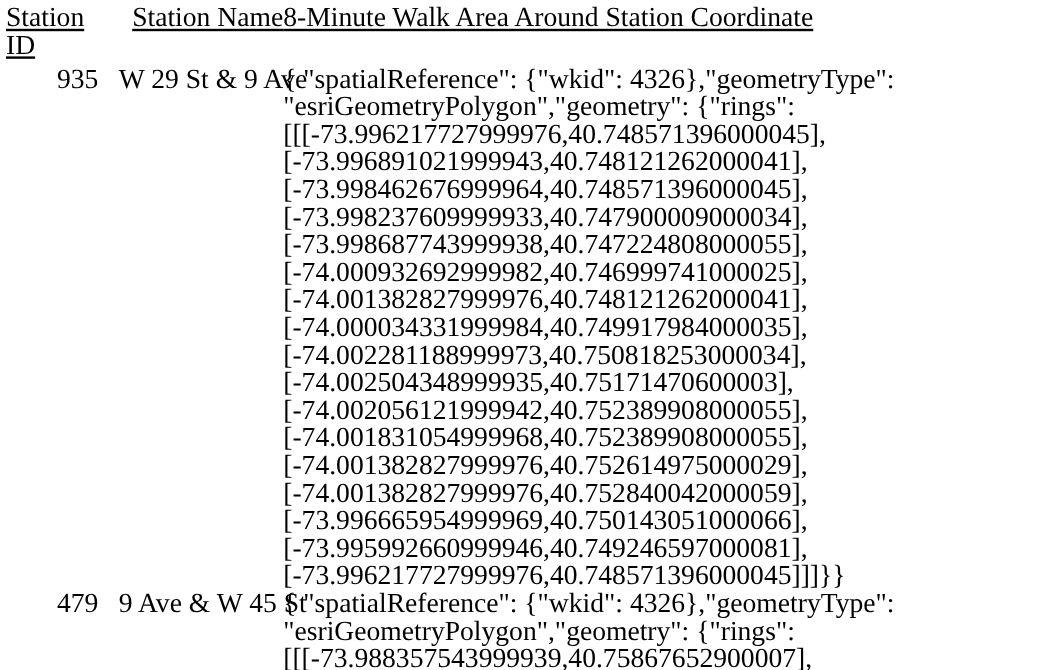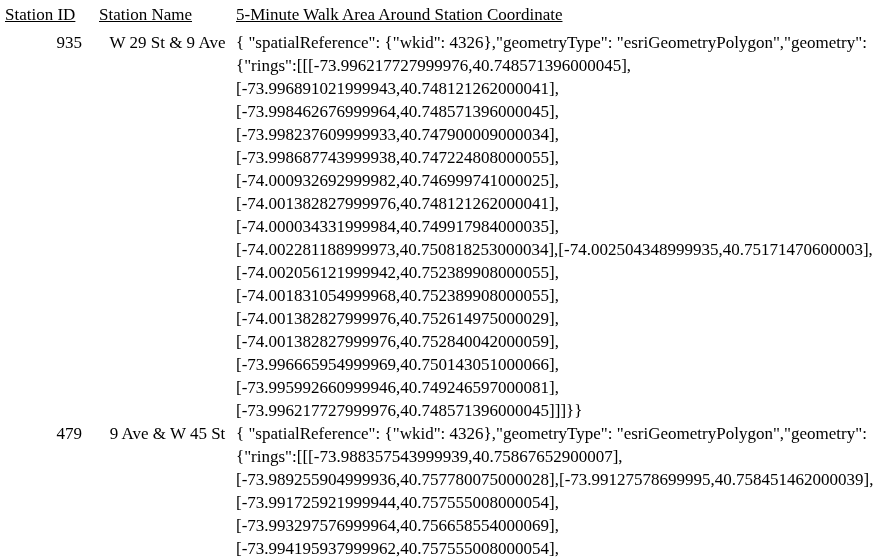--- a/index.html
+++ b/index.html
@@ -20,26 +20,26 @@
     border-spacing: 0;
   }
   col.c-id   { width: 82px; }
   col.c-name { width: 149px; }
   col.c-geo  { width: 640px; }
   th, td {
     vertical-align: top;
     padding: 0;
     line-height: 23px;
     font-weight: normal;
-    font-size: 17px;
+    font-size: 23px;
   }
   thead th { padding-bottom: 5px; }
   th .hdr-text { text-decoration: underline; }
   th.h-id   { text-align: left; }
-  th.h-name { text-align: left; padding-left: 12px; }
+  th.h-name { text-align: right; padding-left: 12px; }
   th.h-geo  { text-align: left; }
   td.id-cell   { text-align: right; padding-right: 5px; }
   td.name-cell { text-align: center; padding-left: 12px; white-space: nowrap; }
   td.geo-cell  {
     text-align: left;
     word-wrap: break-word;
     overflow-wrap: break-word;
   }
 </style>
 </head>
@@ -53,21 +53,21 @@
   </colgroup>
   <thead>
     <tr>
       <th class="h-id">
         <span class="hdr-text">Station ID</span>
       </th>
       <th class="h-name">
         <span class="hdr-text">Station Name</span>
       </th>
       <th class="h-geo">
-        <span class="hdr-text">5-Minute Walk Area Around Station Coordinate</span>
+        <span class="hdr-text">8-Minute Walk Area Around Station Coordinate</span>
       </th>
     </tr>
   </thead>
   <tbody>
     <tr>
       <td class="id-cell">935</td>
       <td class="name-cell">W 29 St &amp; 9 Ave</td>
       <td class="geo-cell">{ "spatialReference": {"wkid": 4326},"geometryType": "esriGeometryPolygon","geometry": {"rings":[[[-73.996217727999976,40.748571396000045],[-73.996891021999943,40.748121262000041],[-73.998462676999964,40.748571396000045],[-73.998237609999933,40.747900009000034],[-73.998687743999938,40.747224808000055],[-74.000932692999982,40.746999741000025],[-74.001382827999976,40.748121262000041],[-74.000034331999984,40.749917984000035],[-74.002281188999973,40.750818253000034],[-74.002504348999935,40.75171470600003],[-74.002056121999942,40.752389908000055],[-74.001831054999968,40.752389908000055],[-74.001382827999976,40.752614975000029],[-74.001382827999976,40.752840042000059],[-73.996665954999969,40.750143051000066],[-73.995992660999946,40.749246597000081],[-73.996217727999976,40.748571396000045]]]}}</td>
     </tr>
     <tr>

